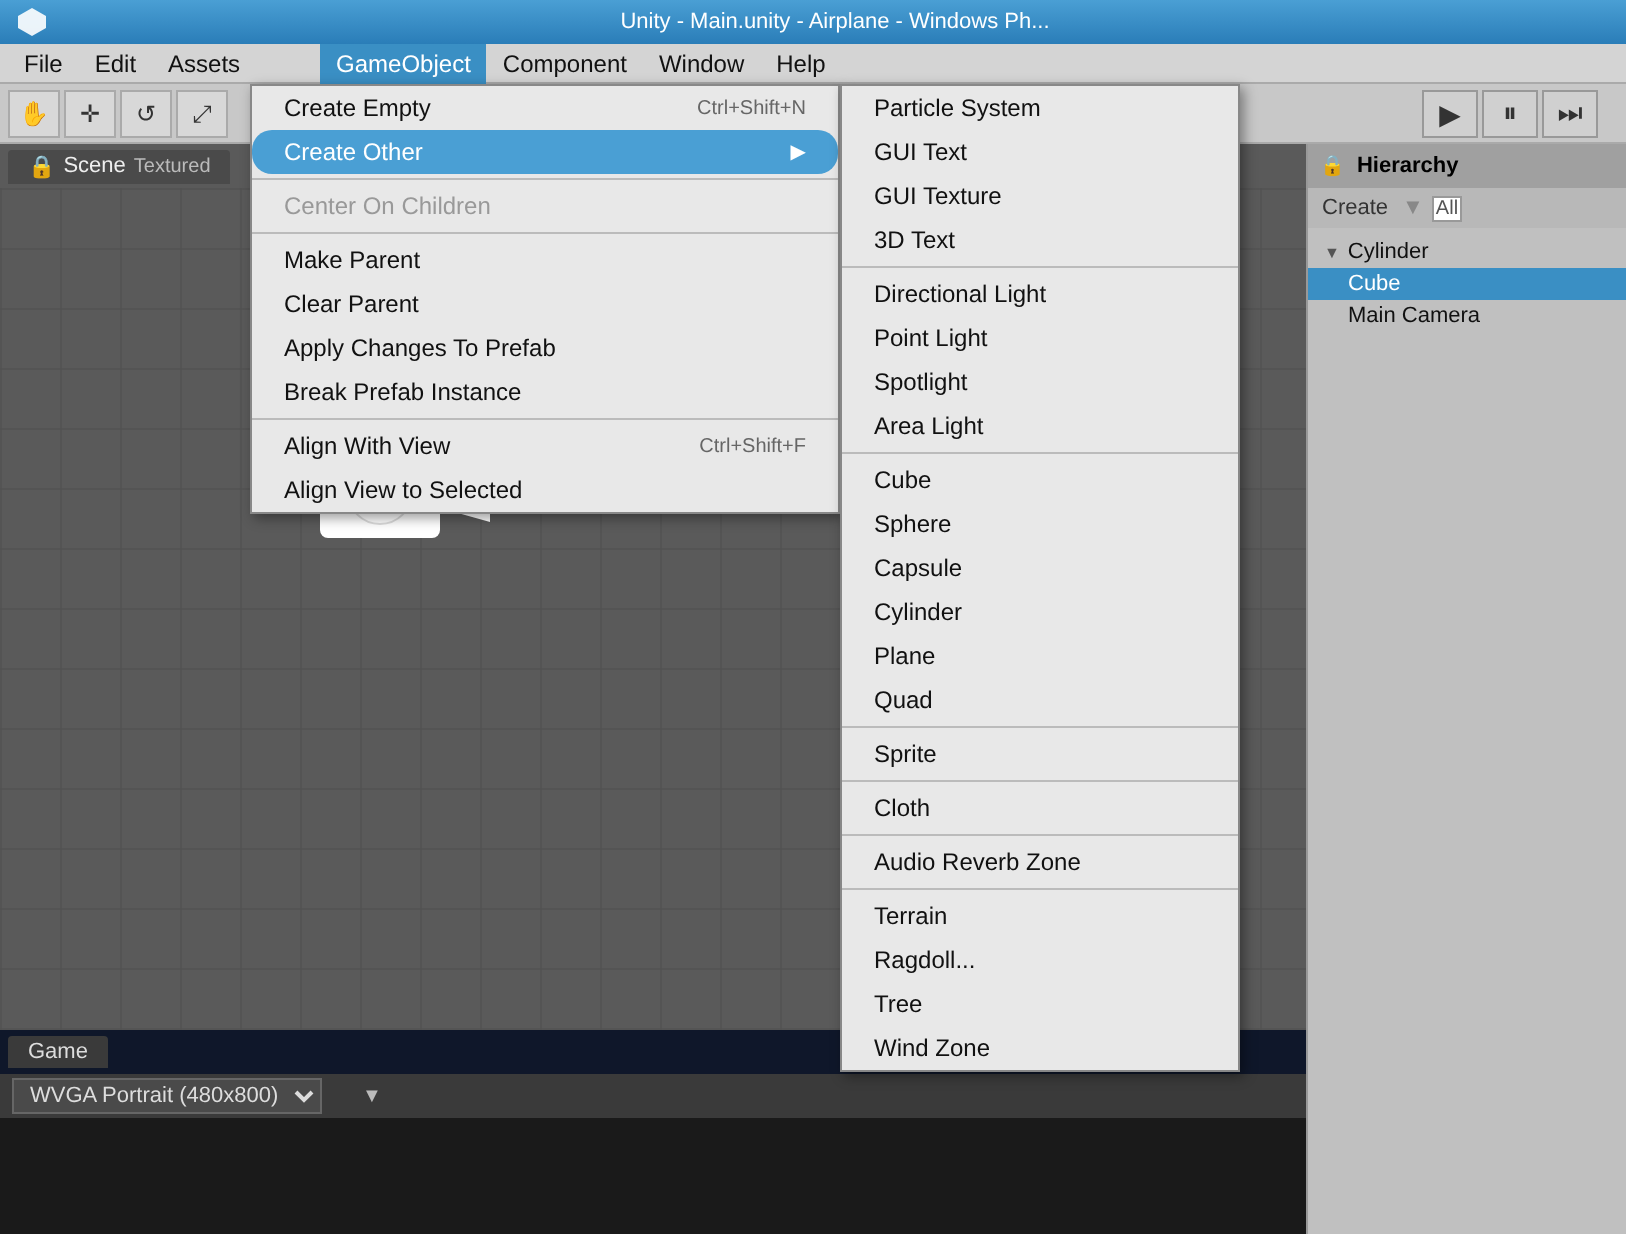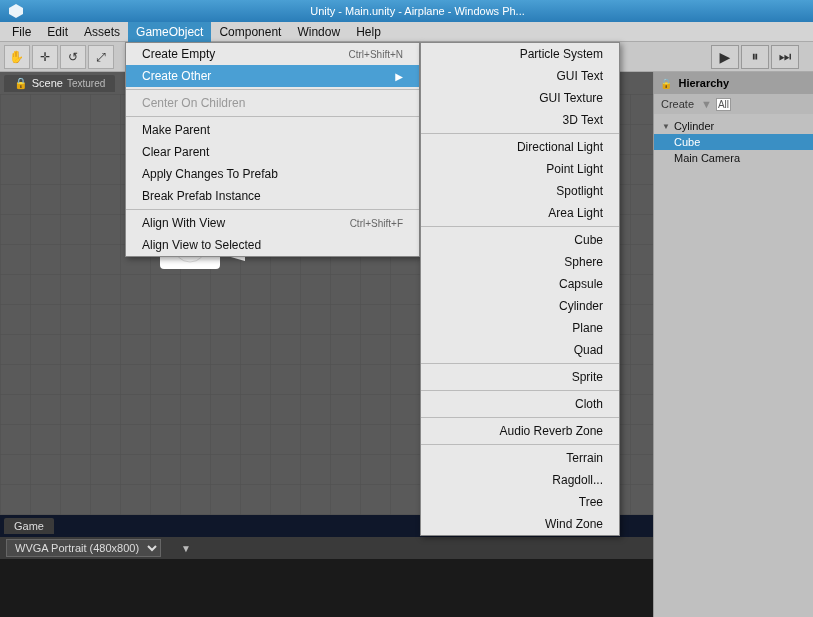--- a/index.html
+++ b/index.html
@@ -51,20 +51,21 @@
       height: 20px;
       display: flex;
       align-items: center;
     }
     .menu-item:hover, .menu-item.active {
       background: #4a9fd4;
       color: white;
     }
     .menu-item.active {
       background: #3a8fc4;
+      margin-left: 32px;
     }
 
     
     #toolbar {
       height: 30px;
       background: #c8c8c8;
       display: flex;
       align-items: center;
       padding: 0 4px;
       border-bottom: 1px solid #aaa;
@@ -269,20 +270,21 @@
       font-size: 12px;
     }
     .dropdown-item {
       padding: 4px 16px;
       color: #111;
       cursor: pointer;
       display: flex;
       align-items: center;
       justify-content: space-between;
       white-space: nowrap;
+      border-radius: 10px;
     }
     .dropdown-item.active { background: #4a9fd4; color: white; }
     .dropdown-item.disabled { color: #999; cursor: default; }
     .dropdown-shortcut { color: #666; font-size: 10px; margin-left: 20px; }
     .dropdown-separator {
       height: 1px;
       background: #bbb;
       margin: 2px 0;
     }
     .dropdown-arrow { font-size: 10px; }
@@ -291,21 +293,20 @@
     #create-other-menu {
       position: absolute;
       top: 42px;
       left: 420px;
       width: 200px;
       background: #e8e8e8;
       border: 1px solid #888;
       box-shadow: 2px 2px 6px rgba(0,0,0,0.4);
       z-index: 200;
       font-size: 12px;
-      text-align: right;
     }
     .submenu-item {
       padding: 4px 16px;
       color: #111;
       cursor: pointer;
       white-space: nowrap;
     }
     .submenu-separator {
       height: 1px;
       background: #bbb;

